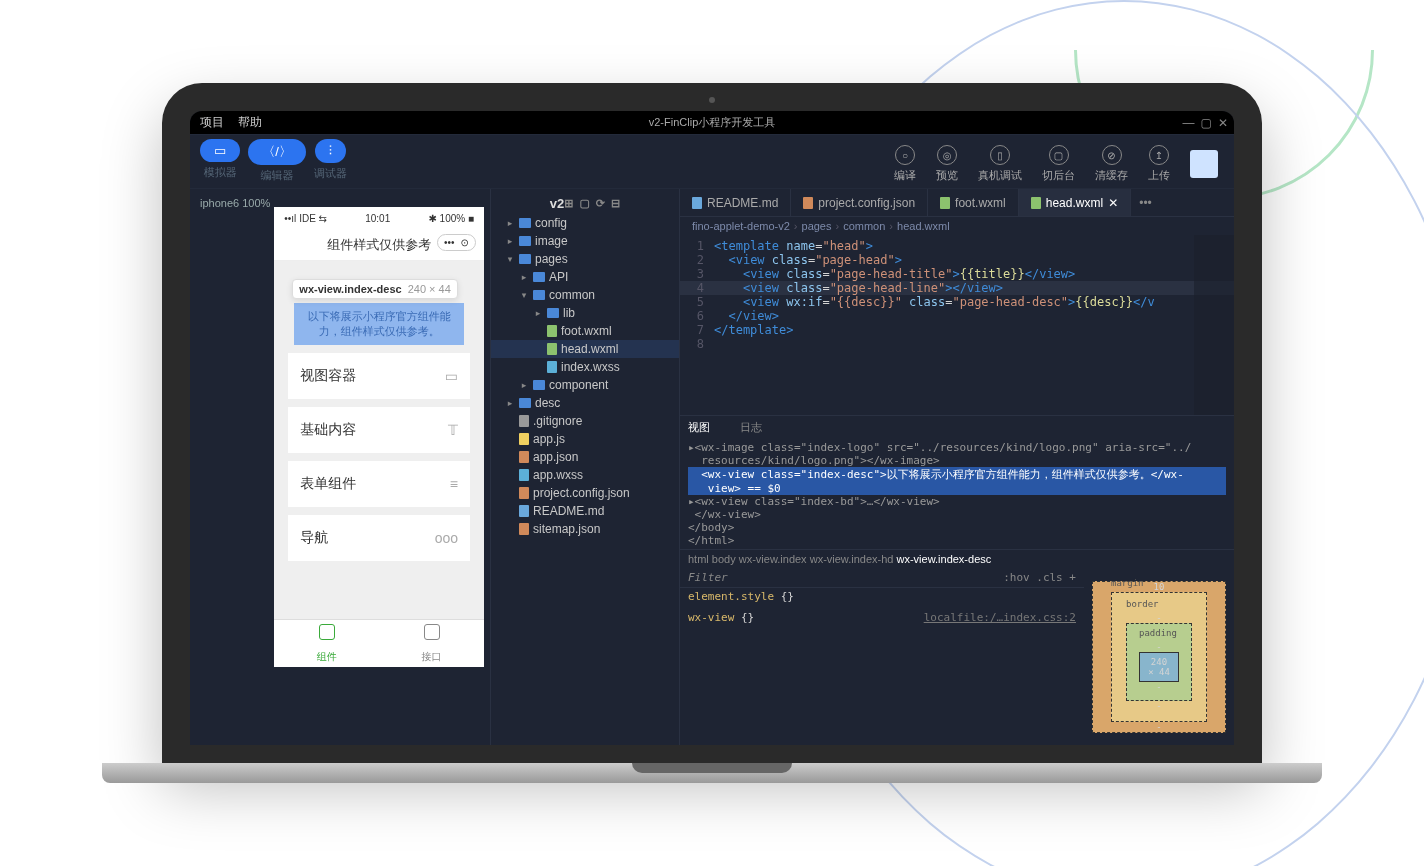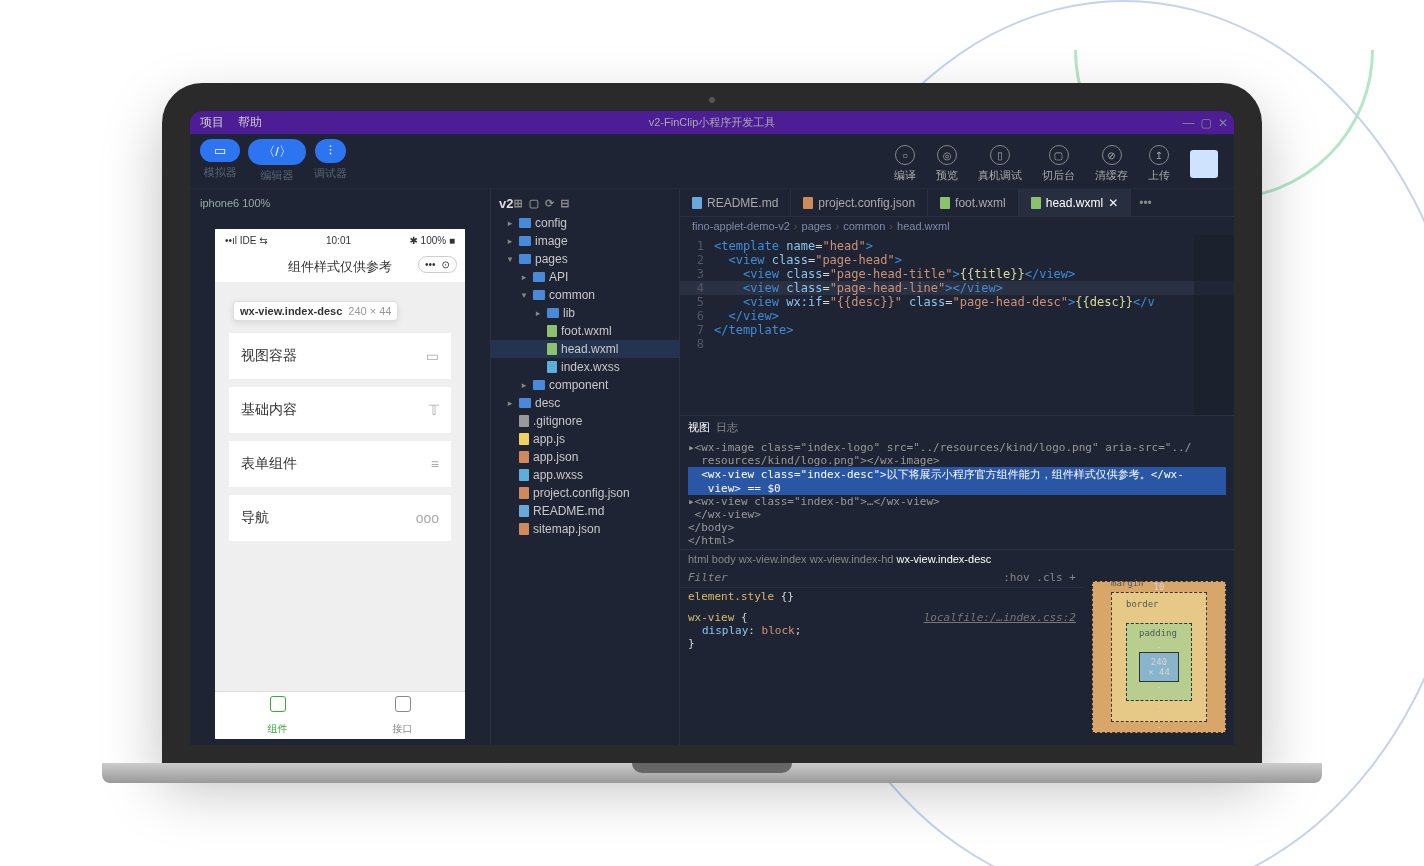--- a/index.html
+++ b/index.html
@@ -13,56 +13,56 @@
 
 .laptop { position: absolute; left: 50%; top: 50%; transform: translate(-50%,-50%); width: 1100px; }
 .laptop-screen { background: #2a2a2a; border: 28px solid #2a2a2a; border-bottom-width: 18px; border-radius: 40px 40px 0 0; box-shadow: 0 25px 60px rgba(0,0,0,.25); width: 100%; height: 680px; position: relative; }
 .laptop-camera { position: absolute; top: -14px; left: 50%; transform: translateX(-50%); width: 6px; height: 6px; background: #555; border-radius: 50%; }
 .laptop-base { height: 20px; background: linear-gradient(#ccc,#999); border-radius: 0 0 8px 8px; width: 1220px; margin-left: -60px; position: relative; }
 .laptop-notch { position: absolute; left: 50%; top: 0; transform: translateX(-50%); width: 160px; height: 10px; background: #666; border-radius: 0 0 10px 10px; }
 
 
 .ide { width: 100%; height: 100%; background: #1e2433; color: #d4d4d4; font-size: 12px; display: flex; flex-direction: column; border-radius: 12px 12px 0 0; overflow: hidden; }
 
-.ide-menubar { height: 24px; background: #4c1d95; display: flex; align-items: center; padding: 0 10px; color: #ccc; gap: 14px; position: relative; border-bottom: 1px solid #232a3a; }
+.ide-menubar { height: 24px; background: #000000; display: flex; align-items: center; padding: 0 10px; color: #ccc; gap: 14px; position: relative; border-bottom: 1px solid #232a3a; }
 .ide-menubar .title { position: absolute; left: 50%; transform: translateX(-50%); color: #aaa; font-size: 11px; }
 .window-controls { position: absolute; right: 6px; display: flex; gap: 6px; color: #888; }
 
 .ide-toolbar { height: 54px; background: #1e2433; display: flex; align-items: flex-start; padding: 4px 10px; gap: 8px; justify-content: space-between; border-bottom: 1px solid #232a3a; }
 .mode-buttons { display: flex; gap: 8px; }
 .pill { background: #2c74f0; color: #fff; padding: 4px 14px; border-radius: 14px; font-size: 13px; }
 .mode-col { display: flex; flex-direction: column; align-items: center; gap: 3px; }
 .mode-label { color: #567; font-size: 11px; }
 .action-row { display: flex; gap: 20px; align-items: center; padding-top: 6px; padding-right: 6px; }
 .action { display: flex; flex-direction: column; align-items: center; gap: 3px; color: #aaa; font-size: 11px; }
 .action-icon { width: 20px; height: 20px; border: 1.2px solid #888; border-radius: 50%; display: flex; align-items: center; justify-content: center; font-size: 10px; }
 .avatar { width: 28px; height: 28px; background: #cfe3ff; border-radius: 3px; }
 
 .ide-main { flex: 1; display: flex; min-height: 0; }
 
 
-.sim-panel { width: 300px; background: #1e2433; padding: 6px; display: flex; flex-direction: column; }
+.sim-panel { width: 300px; background: #1e2433; padding: 6px; display: flex; flex-direction: row; }
 .sim-header { color: #9aa; font-size: 11px; padding: 2px 4px 8px; }
 .phone { flex: 1; margin: 12px auto 0; width: 250px; height: 460px; background: #efefef; border-radius: 4px; color: #333; font-size: 12px; display: flex; flex-direction: column; }
 .phone-status { display: flex; justify-content: space-between; padding: 6px 10px; font-size: 10px; background: #fff; }
 .phone-title { text-align: center; padding: 6px; font-size: 13px; background: #fff; border-bottom: 1px solid #eee; position: relative; }
 .capsule { position: absolute; right: 8px; top: 4px; border: 1px solid #ccc; border-radius: 12px; padding: 2px 6px; display: flex; gap: 6px; font-size: 10px; }
 .phone-body { flex: 1; padding: 8px; overflow: hidden; }
 .tooltip { background: #fff; border: 1px solid #ddd; border-radius: 4px; padding: 3px 6px; font-size: 11px; display: inline-flex; gap: 6px; margin: 10px 0 4px 10px; box-shadow: 0 2px 6px rgba(0,0,0,.1); }
 .tooltip .dims { color: #999; }
 .highlight { margin: 0 12px; padding: 6px; text-align: center; font-size: 11px; background: #8fb6ee; color: #3a6bb5; }
 .menu-row { background: #fff; margin: 8px 6px; padding: 14px 12px; display: flex; justify-content: space-between; align-items: center; font-size: 14px; color: #333; }
 .phone-tabbar { display: flex; height: 48px; border-top: 1px solid #ddd; background: #fff; }
 .tb-item { flex: 1; display: flex; flex-direction: column; align-items: center; justify-content: center; gap: 10px; font-size: 10px; color: #888; }
 .tb-item.active { color: #3aaa3a; }
 .tb-icn { width: 16px; height: 16px; border: 1.5px solid currentColor; border-radius: 3px; }
 
 
 .tree-panel { width: 190px; background: #1e2433; border-left: 1px solid #2a3142; border-right: 1px solid #2a3142; padding: 4px 0; overflow: hidden; }
-.tree-head { display: flex; justify-content: flex-start; align-items: center; padding: 3px 8px; color: #ddd; font-weight: bold; font-size: 13px; }
+.tree-head { display: flex; justify-content: center; align-items: center; padding: 3px 8px; color: #ddd; font-weight: bold; font-size: 13px; }
 .tree-head-icons { display: flex; gap: 6px; color: #888; font-size: 11px; }
 .tree-node { display: flex; align-items: center; gap: 4px; padding: 2px 0; color: #c8c8c8; white-space: nowrap; }
 .tree-caret { width: 10px; text-align: center; color: #888; font-size: 9px; }
 .tree-fold { width: 12px; height: 10px; background: #4a88d8; border-radius: 1px; }
 .tree-file { width: 10px; height: 12px; border-radius: 1px; }
 .fi-wxml { background: #8cc26e; }
 .fi-wxss { background: #5cb0d8; }
 .fi-js { background: #f0d060; }
 .fi-json { background: #d0895a; }
 .fi-md { background: #6aa8dc; }
@@ -82,36 +82,36 @@
 .code-line { display: flex; }
 .ln { width: 34px; text-align: right; color: #556; padding-right: 10px; }
 .cd { white-space: pre; }
 .tagc { color: #3f8cd9; } .atn { color: #8dc5ee; } .atv { color: #ce9178; } .br { color: #dcdc9a; }
 .line-hl { background: #2a3142; }
 .minimap { position: absolute; right: 0; top: 0; width: 40px; height: 100%; background: #1a202c; opacity: .6; }
 .code-wrap { position: relative; flex: 0 0 auto; height: 180px; }
 
 
 .devtools { flex: 1; display: flex; flex-direction: column; background: #1e2433; border-top: 1px solid #2a3142; min-height: 0; font-size: 11px; }
-.dt-tabs { padding: 4px 8px; color: #888; display: flex; gap: 6px; }
+.dt-tabs { padding: 4px 8px; color: #888; display: flex; gap: 30px; }
 .dt-tabs .on { color: #fff; }
 .dom { font-family: Consolas, monospace; padding: 2px 8px; color: #999; overflow: hidden; flex: 0 0 auto; }
 .dom-line { white-space: pre; }
 .dom-sel { background: #2957a5; color: #fff; }
 .bc { padding: 3px 8px; color: #888; border-top: 1px solid #2a3142; }
 .bc span.on { color: #fff; }
 .dt-sub { display: flex; gap: 14px; padding: 4px 8px; color: #888; border-bottom: 1px solid #2a3142; }
 .dt-sub .on { color: #fff; }
 .styles { flex: 1; display: flex; min-height: 0; }
 .css-pane { flex: 1; font-family: Consolas, monospace; padding: 0; overflow: hidden; }
 .filter-row { display: flex; justify-content: space-between; padding: 3px 8px; border-bottom: 1px solid #2a3142; color: #888; }
 .rule { padding: 2px 8px; }
 .sel-txt { color: #d8b86a; }
 .prop { color: #8dc5ee; } .val { color: #ce9178; }
-.src { float: right; color: #777; text-decoration: underline; font-style: italic; }
+.src { float: right; color: #777; text-decoration: underline; }
 .box-model { width: 150px; padding: 8px; display: flex; align-items: center; justify-content: center; }
 .bm { font-family: Consolas, monospace; font-size: 9px; text-align: center; }
 .bm-margin { background: #d9a66a; padding: 0 18px; border: 1px dashed #333; }
 .bm-border { background: #e7c987; padding: 10px 14px; border: 1px dashed #333; }
 .bm-pad { background: #b7ce8f; padding: 8px 12px; border: 1px dashed #333; }
 .bm-inner { background: #88b5cc; padding: 4px 8px; border: 1px solid #333; }
 .bm-lbl { position: relative; top: -4px; color: #555; display: block; text-align: left; }
 </style>
 </head>
 <body>
@@ -195,20 +195,21 @@
               <span class="capsule">
                   <span>•••</span>
                   <span>⊙</span>
                 </span>
             </div>
             <div class="phone-body">
               <div class="tooltip">
                 <b>wx-view.index-desc</b>
                 <span class="dims">240 × 44</span>
               </div>
+              <div class="highlight">以下将展示小程序官方组件能力，组件样式仅供参考。</div>
               <div id="menu-rows">
                   <div class="menu-row">
                     <span>视图容器</span>
                     <span style="color:#aaa">▭</span>
                   </div>
                   <div class="menu-row">
                     <span>基础内容</span>
                     <span style="color:#aaa">𝕋</span>
                   </div>
                   <div class="menu-row">
@@ -422,21 +423,21 @@
                   <span style="font-style:italic;">Filter</span>
                   <span>:hov .cls +</span>
                 </div>
                 <div id="rules">
                     <div class="rule"><span class="src"></span><span class="sel-txt">element.style</span> {}</div>
                     <div class="rule">
                       <span class="src">
                         <style></span><span class="sel-txt">.index-desc</span> {<div style="padding-left:14px"><span class="prop">margin-top</span>: <span class="val">10px</span>;</div><div style="padding-left:14px"><span class="prop">color</span>: <span style="display:inline-block;width:9px;height:9px;background:#888;border:1px solid #ccc"></span><span class="val">var(--weui-FG-1)</span>;</div><div style="padding-left:14px"><span class="prop">font-size</span>: <span class="val">14px</span>;</div>}</div></style>
                       </span>
                     </div>
-                    <div class="rule"><span class="src">localfile:/…index.css:2</span><span class="sel-txt">wx-view</span> {<div style="padding-left:14px"><span class="prop">display</span>: <span class="val">block</span>;</div>}</div>
+                    <div class="rule"><span class="src">localfile:/…index.css:2</span><span class="sel-txt">wx-view</span> {}</div>
                   </div>
               </div>
               <div class="box-model">
                 <div class="bm">
                   <div class="bm-margin">
                     <span class="bm-lbl">margin</span><span style="display:block;margin-top:-10px;">10</span>
                     <div class="bm-border"><span class="bm-lbl">border</span><span>-</span>
                       <div class="bm-pad"><span class="bm-lbl">padding</span><span>-</span>
                         <div class="bm-inner">240 × 44</div>
                         <span>-</span>

